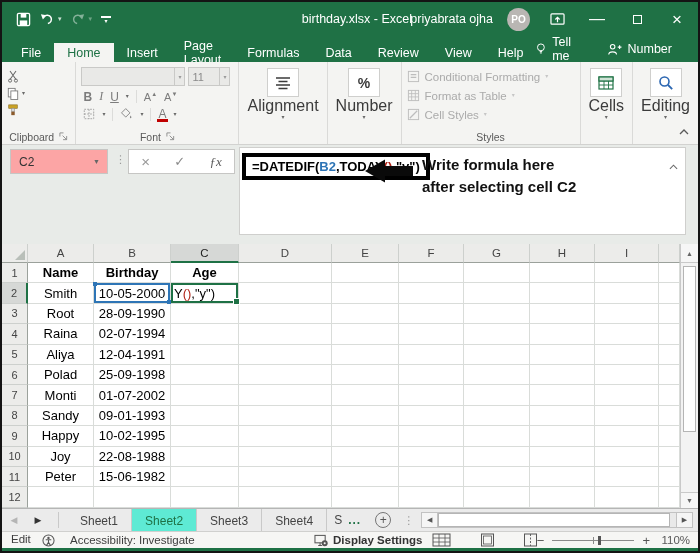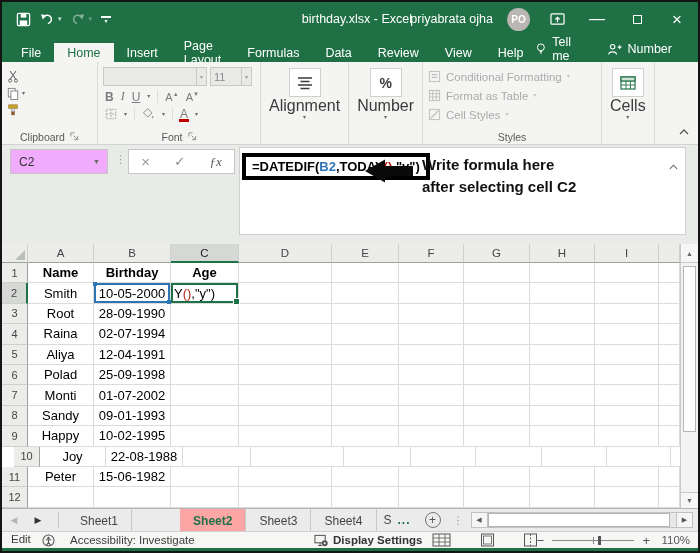--- a/index.html
+++ b/index.html
@@ -63,21 +63,21 @@
   .bigg .blabel{font-size:16px;color:#3b3b3b;}
   .pct{font-size:14px;font-weight:700;color:#3b3b3b;}
   
   .stylesg .gbody{display:flex;flex-direction:column;justify-content:flex-start;padding-top:2px;gap:2px;width:168px;}
   .stitem{display:flex;align-items:center;gap:5px;height:17px;font-size:11.5px;color:#ababab;}
   .stitem svg{flex:none;}
   .ribcaret{position:absolute;right:9px;bottom:5px;}
 
   
   .fband{height:93px;background:#e8ebe8;position:relative;flex:none;}
-  .namebox{position:absolute;left:8px;top:4px;width:98px;height:25px;background:#f0abfc;border:1px solid #c6c6c4;
+  .namebox{position:absolute;left:8px;top:4px;width:98px;height:25px;background:#fca5a5;border:1px solid #c6c6c4;
            display:flex;align-items:center;font-size:12px;color:#333;padding-left:8px;}
   .namebox .sp{flex:1;} .namebox .arr{font-size:7px;color:#666;padding-right:7px;}
   .fdots{position:absolute;left:113px;top:8px;color:#9a9a9a;font-size:11px;}
   .fxbox{position:absolute;left:126px;top:4px;width:107px;height:25px;background:#fff;border:1px solid #c6c6c4;
          display:flex;align-items:center;justify-content:space-around;font-size:13px;color:#8a8a8a;}
   .fx-x{font-size:15px;color:#9a9a9a;} .fx-ck{color:#8a8a8a;}
   .fx-fx{font-style:italic;font-family:"Liberation Serif",serif;color:#5a5a5a;}
   .farea{position:absolute;left:237px;top:2px;width:447px;height:88px;background:#fff;border:1px solid #cfcfcd;}
   .fbox{position:absolute;left:2px;top:5px;border:4px solid #000;background:#fff;padding:2px 6px;
         font-size:13px;font-weight:600;white-space:nowrap;}
@@ -110,21 +110,21 @@
   .vs-up{height:19px;border-bottom:1px solid #c9c9c9;background:#f6f6f6;display:flex;align-items:center;justify-content:center;font-size:7px;color:#666;}
   .vs-thumb{position:absolute;left:2px;right:2px;top:22px;height:166px;background:#fff;border:1px solid #b5b5b5;}
   .vs-down{position:absolute;left:0;right:0;bottom:0;height:16px;border-top:1px solid #c9c9c9;background:#f6f6f6;display:flex;align-items:center;justify-content:center;font-size:7px;color:#666;}
 
   
   .sheettabs{height:23px;background:#ebebeb;border-top:1px solid #b5b5b5;display:flex;align-items:stretch;flex:none;font-size:12px;color:#444;}
   .stnav{width:24px;display:flex;align-items:center;justify-content:center;font-size:9px;}
   .stnav.off{color:#b5b5b5;} .stnav.on{color:#333;}
   .stsep{width:1px;background:#c9c9c9;margin:3px 8px;}
   .stab{display:flex;align-items:center;padding:12px 13px;border-right:1px solid #c9c9c9;}
-  .stab.active{background:#fca5a5;color:#1e7145;font-weight:700;box-shadow:inset 0 -2px 0 #1e7145;margin-left:48px;}
+  .stab.active{background:#5eead4;color:#1e7145;font-weight:400;box-shadow:inset 0 -2px 0 #1e7145;}
   .stab.partial{padding:0 2px 0 7px;width:16px;overflow:hidden;border-right:none;}
   .stmore{display:flex;align-items:center;color:#1e7145;font-weight:700;padding:0 5px;letter-spacing:1px;}
   .stplus{width:16px;height:16px;border:1px solid #767676;border-radius:50%;align-self:center;margin:0 9px;
           display:flex;align-items:center;justify-content:center;font-size:12px;color:#555;line-height:1;}
   .stdots{align-self:center;color:#9a9a9a;margin:0 3px;font-size:11px;}
   .hscroll{flex:1;display:flex;align-items:center;margin:3px 5px 3px 4px;gap:0;}
   .hs-btn{width:17px;height:16px;border:1px solid #c2c2c2;background:#f5f5f5;display:flex;align-items:center;justify-content:center;font-size:7px;color:#555;flex:none;}
   .hs-track{flex:1;height:16px;border:1px solid #c2c2c2;border-left:none;border-right:none;background:#e9e9e9;position:relative;}
   .hs-thumb{position:absolute;top:0;bottom:0;left:0;right:6px;background:#fff;border:1px solid #b5b5b5;}
 
@@ -364,20 +364,30 @@
           <svg width="18" height="16" viewBox="0 0 18 16">
             <rect x="2" y="2" width="14" height="12" fill="none" stroke="#217346" stroke-width="1.2"></rect>
             <path d="M2 6 H16 M2 10 H16 M7 2 V14 M11.5 2 V14" stroke="#217346" stroke-width=".9"></path>
             <rect x="2" y="2" width="14" height="4" fill="#cfe3d6" stroke="#217346" stroke-width="1.2"></rect>
           </svg>
         </div>
       <span class="blabel">Cells</span>
       <span class="tinychev">▾</span>
     </div>
 
+    <div class="bigg" style="border-right:none;">
+      <div class="bigbox">
+          <svg width="16" height="16" viewBox="0 0 16 16">
+            <circle cx="6.5" cy="6.5" r="4.5" fill="none" stroke="#2b66b1" stroke-width="1.6"></circle>
+            <path d="M10 10 L14.2 14.2" stroke="#2b66b1" stroke-width="1.8"></path>
+          </svg>
+        </div>
+      <span class="blabel">Editing</span>
+      <span class="tinychev">▾</span>
+    </div>
 
     <span class="ribcaret">
       <svg width="10" height="6" viewBox="0 0 10 6">
           <path d="M1 5 L5 1 L9 5" fill="none" stroke="#5a5a5a" stroke-width="1.3"></path>
         </svg>
     </span>
   </div>
 
   <div class="fband">
     <div class="namebox">
@@ -542,21 +552,21 @@
           <div class="cell">10-02-1995</div>
           <div class="cell"></div>
           <div class="cell"></div>
           <div class="cell"></div>
           <div class="cell"></div>
           <div class="cell"></div>
           <div class="cell"></div>
           <div class="cell"></div>
           <div class="cell"></div>
         </div>
-        <div class="grow" style="grid-template-columns: 26px 66px 77px 68px 93px 67px 65px 66px 65px 64px 21px; padding-left: 12px;">
+        <div class="grow" style="grid-template-columns: 26px 66px 77px 68px 93px 67px 65px 66px 65px 64px 21px;">
           <div class="gut">10</div>
           <div class="cell">Joy</div>
           <div class="cell">22-08-1988</div>
           <div class="cell"></div>
           <div class="cell"></div>
           <div class="cell"></div>
           <div class="cell"></div>
           <div class="cell"></div>
           <div class="cell"></div>
           <div class="cell"></div>

